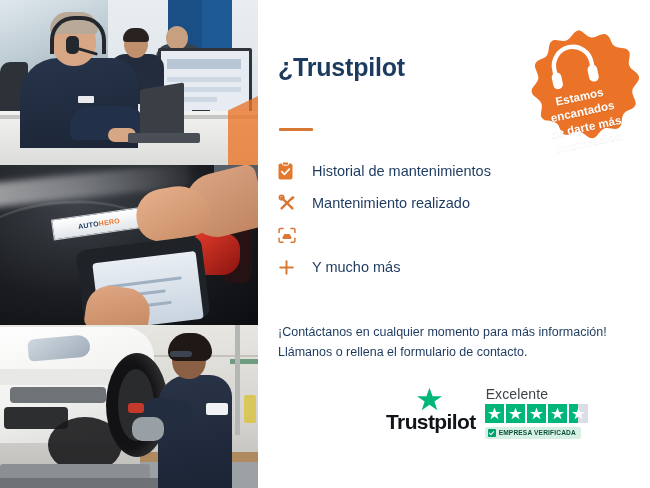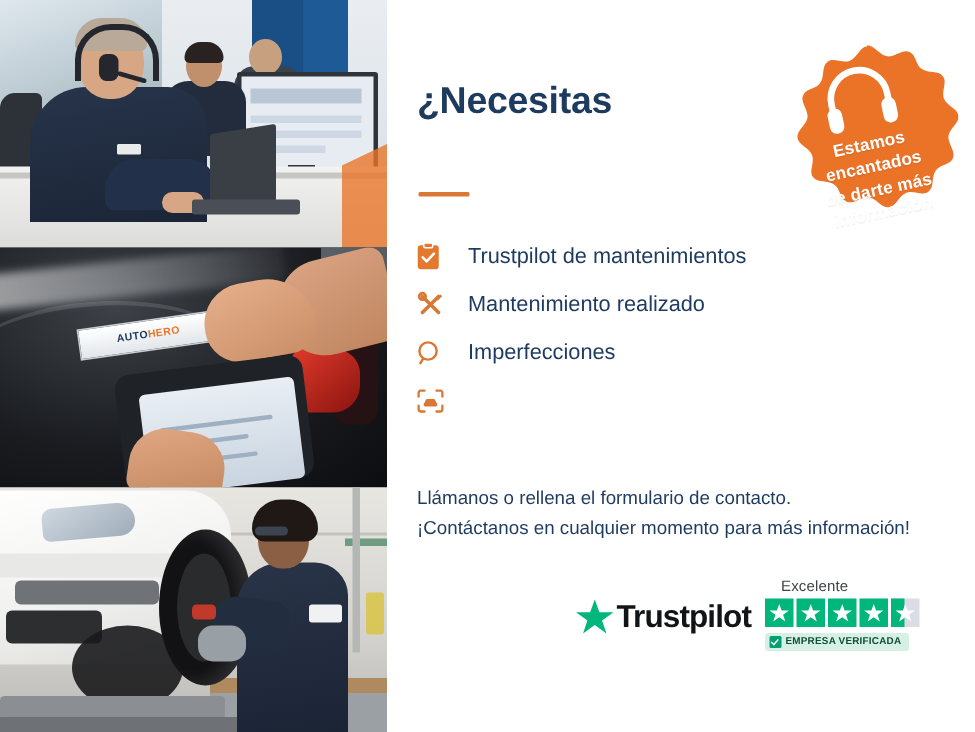--- a/index.html
+++ b/index.html
@@ -458,42 +458,43 @@
     position: absolute;
     left: 126px;
     top: 386px;
     width: 246px;
     display: flex;
     align-items: flex-start;
   }
   .tp-logo {
     display: flex;
     align-items: center;
-    margin-top: 13px;
+    margin-top: 1px;
+    flex-direction: column;
   }
   .tp-logo svg { display: block; }
   .tp-word {
     font-size: 21px;
     font-weight: bold;
     color: #111418;
     letter-spacing: -0.6px;
     margin-left: 2px;
     line-height: 1;
   }
   .tp-right {
     margin-left: 9px;
     display: flex;
     flex-direction: column;
     align-items: flex-start;
   }
   .tp-rating-word {
-    font-size: 10px;
+    font-size: 14px;
     color: #3f4449;
     margin-bottom: 2px;
-    margin-left: 11px;
+    margin-left: 1px;
     letter-spacing: .1px;
   }
   .tp-stars {
     display: flex;
     gap: 2px;
   }
   .tp-star {
     width: 19px;
     height: 19px;
     background: #00b67a;
@@ -634,21 +635,21 @@
       <div class="p3-mech-arm"></div>
       <div class="p3-tool"></div>
       <div class="p3-glove"></div>
     </div>
 
   </div>
 
   <div class="content">
 
     <h1 class="heading">
-      <span>¿Necesitas</span><br>
+      <span>¿Trustpilot</span><br>
     </h1>
 
     <div class="rule"></div>
 
     <div class="badge">
       <svg viewBox="0 0 200 200" aria-hidden="true">
         <path fill="#ea7328" d="M100 2
           c8 0 14 11 22 12 8 1 17-8 24-5 8 3 7 15 14 19 7 5 18 1 23 8 5 6-2 16 1 24 3 8 15 11 16 19 1 8-10 14-11 22-1 8 8 17 5 24-3 8-15 7-19 14-5 7-1 18-8 23-6 5-16-2-24 1-8 3-11 15-19 16-8 1-14-10-22-11-8-1-17 8-24 5-8-3-7-15-14-19-7-5-18-1-23-8-5-6 2-16-1-24-3-8-15-11-16-19-1-8 10-14 11-22 1-8-8-17-5-24 3-8 15-7 19-14 5-7 1-18 8-23 6-5 16 2 24-1 8-3 11-15 19-16z"></path>
       </svg>
       <div class="badge-inner">
@@ -669,68 +670,70 @@
     <ul class="features">
 
       <li class="feature">
         <span class="feature-icon">
           <svg width="15" height="18" viewBox="0 0 15 18">
             <rect x="0.5" y="1.5" width="14" height="16" rx="2" fill="#e2792f"></rect>
             <rect x="4.5" y="0" width="6" height="3.2" rx="1" fill="#e2792f" stroke="#ffffff" stroke-width="1"></rect>
             <path d="M3.8 9.6 l2.6 2.7 l4.9 -5.2" fill="none" stroke="#ffffff" stroke-width="1.7" stroke-linecap="round" stroke-linejoin="round"></path>
           </svg>
         </span>
-        <span class="feature-label">Trustpilot de mantenimientos</span>
+        <span class="feature-label">Historial de mantenimientos</span>
       </li>
 
       <li class="feature">
         <span class="feature-icon">
           <svg width="18" height="18" viewBox="0 0 20 20">
             <g stroke="#d97834" stroke-width="2.6" stroke-linecap="round">
               <line x1="4" y1="4" x2="16" y2="16"></line>
               <line x1="16" y1="4" x2="4" y2="16"></line>
             </g>
             <circle cx="4" cy="4" r="2.4" fill="none" stroke="#d97834" stroke-width="2"></circle>
             <path d="M17.4 2.6 l1.2 1.2 -3.2 3.2 -1.2 -1.2 z" fill="#d97834"></path>
           </svg>
         </span>
         <span class="feature-label">Mantenimiento realizado</span>
       </li>
 
-      <li class="feature">
-        <span class="feature-icon">
-          <svg width="17" height="17" viewBox="0 0 18 18">
-            <circle cx="7.8" cy="7.4" r="6.1" fill="none" stroke="#d97834" stroke-width="1.7"></circle>
-            <line x1="4.4" y1="12.6" x2="2.4" y2="16" stroke="#d97834" stroke-width="1.7" stroke-linecap="round"></line>
-          </svg>
-        </span>
-        <span class="feature-label">Imperfecciones</span>
-      </li>
 
       <li class="feature">
         <span class="feature-icon">
           <svg width="18" height="17" viewBox="0 0 20 18">
             <g fill="none" stroke="#d97834" stroke-width="1.7" stroke-linecap="round">
               <path d="M1.2 5.6 V2.6 a1.4 1.4 0 0 1 1.4 -1.4 h3"></path>
               <path d="M18.8 5.6 V2.6 a1.4 1.4 0 0 0 -1.4 -1.4 h-3"></path>
               <path d="M1.2 12.2 v3 a1.4 1.4 0 0 0 1.4 1.4 h3"></path>
               <path d="M18.8 12.2 v3 a1.4 1.4 0 0 1 -1.4 1.4 h-3"></path>
             </g>
             <path d="M5.4 10.6 l1.1 -2.5 a1.2 1.2 0 0 1 1.1 -0.7 h4.8 a1.2 1.2 0 0 1 1.1 0.7 l1.1 2.5 z" fill="#d97834"></path>
             <rect x="5" y="10.2" width="10" height="2.6" rx="1" fill="#d97834"></rect>
           </svg>
         </span>
       </li>
 
+      <li class="feature">
+        <span class="feature-icon">
+          <svg width="17" height="17" viewBox="0 0 18 18">
+            <g stroke="#d97834" stroke-width="2.1" stroke-linecap="round">
+              <line x1="9" y1="2.4" x2="9" y2="15.6"></line>
+              <line x1="2.4" y1="9" x2="15.6" y2="9"></line>
+            </g>
+          </svg>
+        </span>
+        <span class="feature-label">Y mucho más</span>
+      </li>
 
     </ul>
 
     <p class="para">
+      <span>¡Contáctanos en cualquier momento para más información!</span>
       <span>Llámanos o rellena el formulario de contacto.</span>
-      <span>¡Contáctanos en cualquier momento para más información!</span>
     </p>
 
     <div class="trustpilot">
       <div class="tp-logo">
         <svg width="25" height="24" viewBox="0 0 24 23">
           <path fill="#00b67a" d="M12 0.6 l2.95 8.2 H24 l-7.3 5.2 2.8 8.3 -7.5 -5.4 -7.5 5.4 2.8 -8.3 L0 8.8 h9.05 z"></path>
         </svg>
         <span class="tp-word">Trustpilot</span>
       </div>
       <div class="tp-right">

